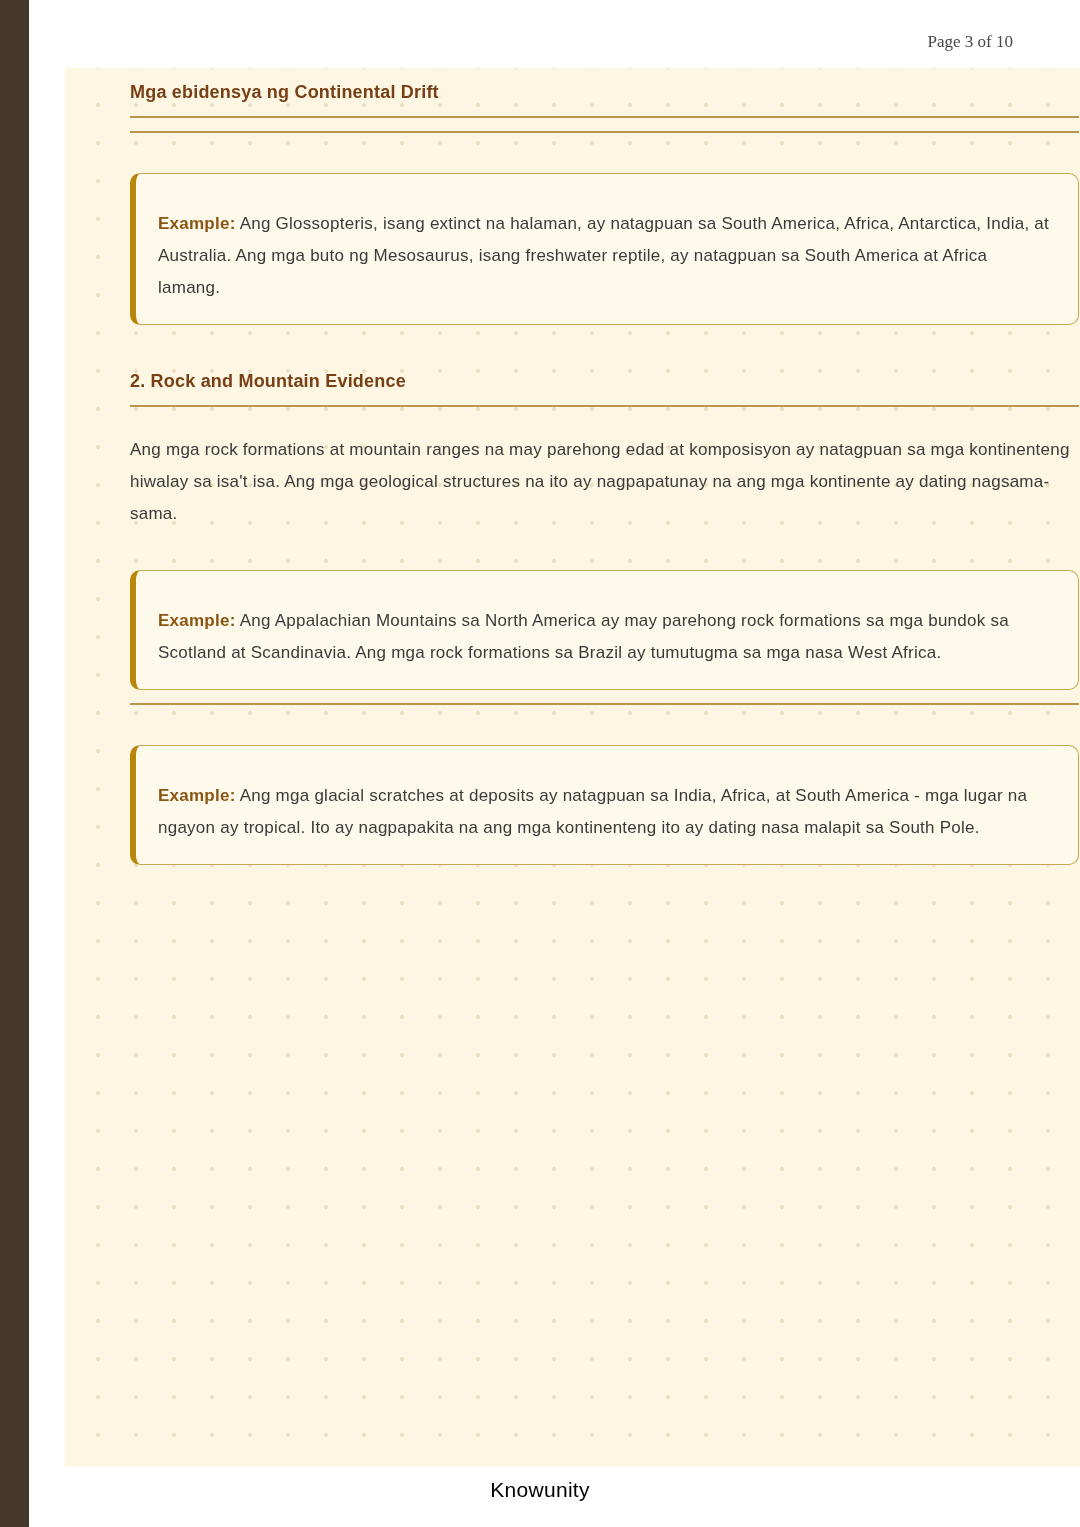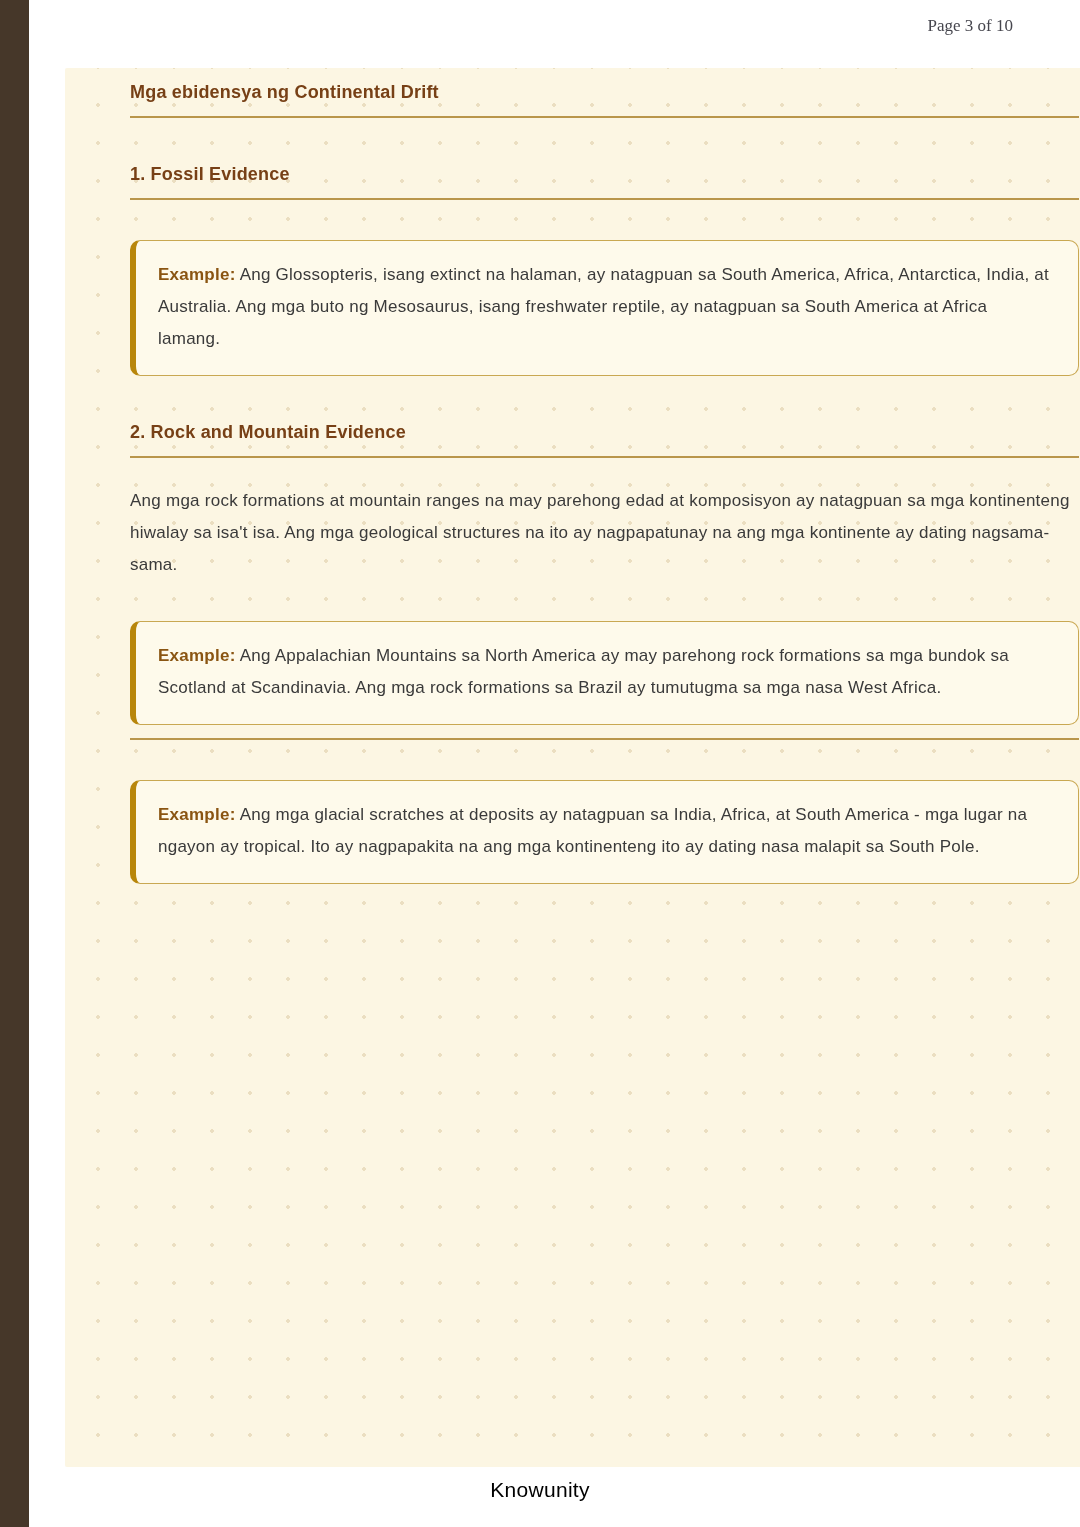--- a/index.html
+++ b/index.html
@@ -15,21 +15,21 @@
     overflow: hidden;
   }
   .edge-strip {
     position: absolute;
     left: 0; top: 0;
     width: 29px; height: 1527px;
     background: #463729;
   }
   .page-indicator {
     position: absolute;
-    top: 16px;
+    top: 32px;
     right: 67px;
     font-family: "Liberation Serif", serif;
     font-size: 17px;
     color: #46464e;
   }
   .card {
     position: absolute;
     left: 65px;
     top: 62px;
     width: 1079px;
@@ -63,21 +63,21 @@
     letter-spacing: 0.25px;
     color: #3a3a3a;
   }
   .example {
     margin-top: 40px;
     box-sizing: border-box;
     border: 1.6px solid #c9a852;
     border-left: 6px solid #b8860b;
     border-radius: 10px;
     background: #fefaeb;
-    padding: 18px 26px 20px 22px;
+    padding: 34px 26px 20px 22px;
   }
   .example-text {
     margin: 0;
     font-size: 17px;
     line-height: 32px;
     letter-spacing: 0.25px;
     color: #3a3a3a;
   }
   .example-label {
     font-weight: bold;
@@ -100,21 +100,20 @@
 <div class="edge-strip"></div>
 
 <div class="page-indicator">Page 3 of 10</div>
 
 <main class="card">
 
   <h1 class="doc-title">Mga ebidensya ng Continental Drift</h1>
   <div class="rule"></div>
 
   <section class="section">
-    <h2 class="sec-heading">1. Fossil Evidence</h2>
     <div class="rule"></div>
     <div class="example">
       <p class="example-text"><span class="example-label">Example:</span><span> Ang Glossopteris, isang extinct na halaman, ay natagpuan sa South America, Africa, Antarctica, India, at Australia. Ang mga buto ng Mesosaurus, isang freshwater reptile, ay natagpuan sa South America at Africa lamang.</span></p>
     </div>
   </section>
 
   <section class="section">
     <h2 class="sec-heading">2. Rock and Mountain Evidence</h2>
     <div class="rule"></div>
     <p class="body">Ang mga rock formations at mountain ranges na may parehong edad at komposisyon ay natagpuan sa mga kontinenteng hiwalay sa isa't isa. Ang mga geological structures na ito ay nagpapatunay na ang mga kontinente ay dating nagsama-sama.</p>

